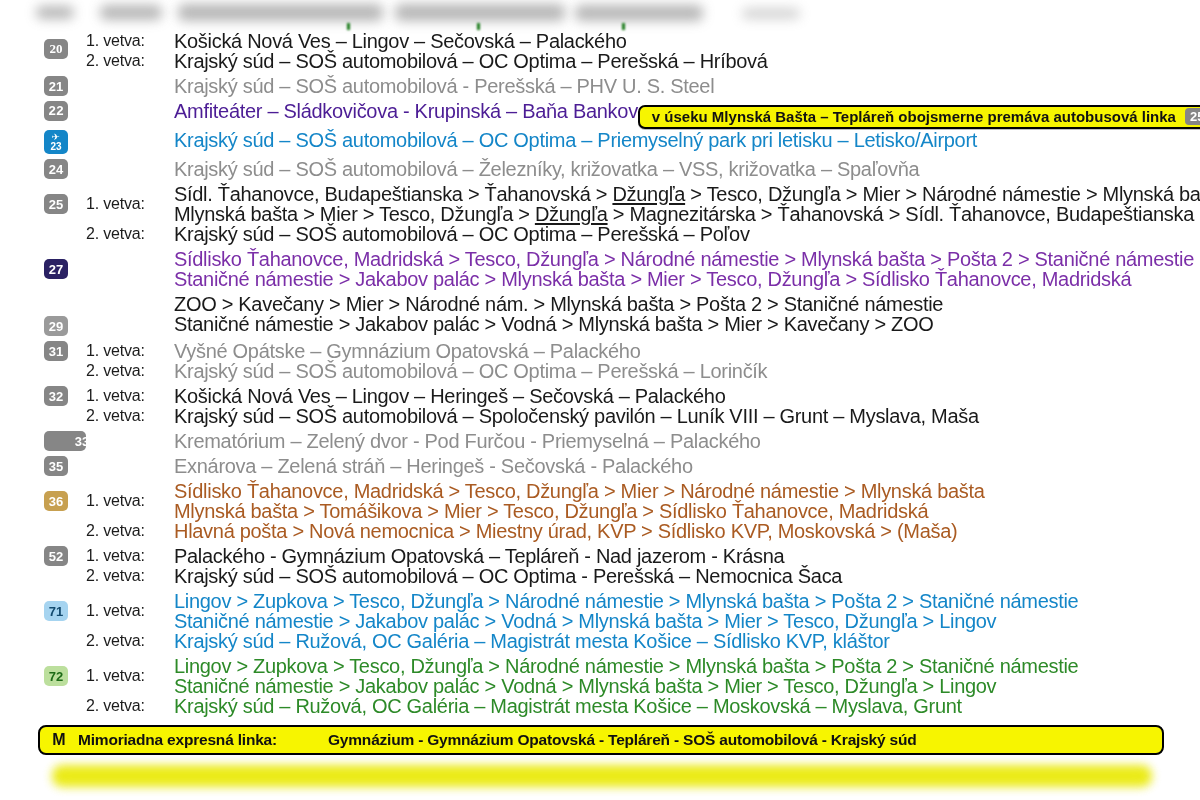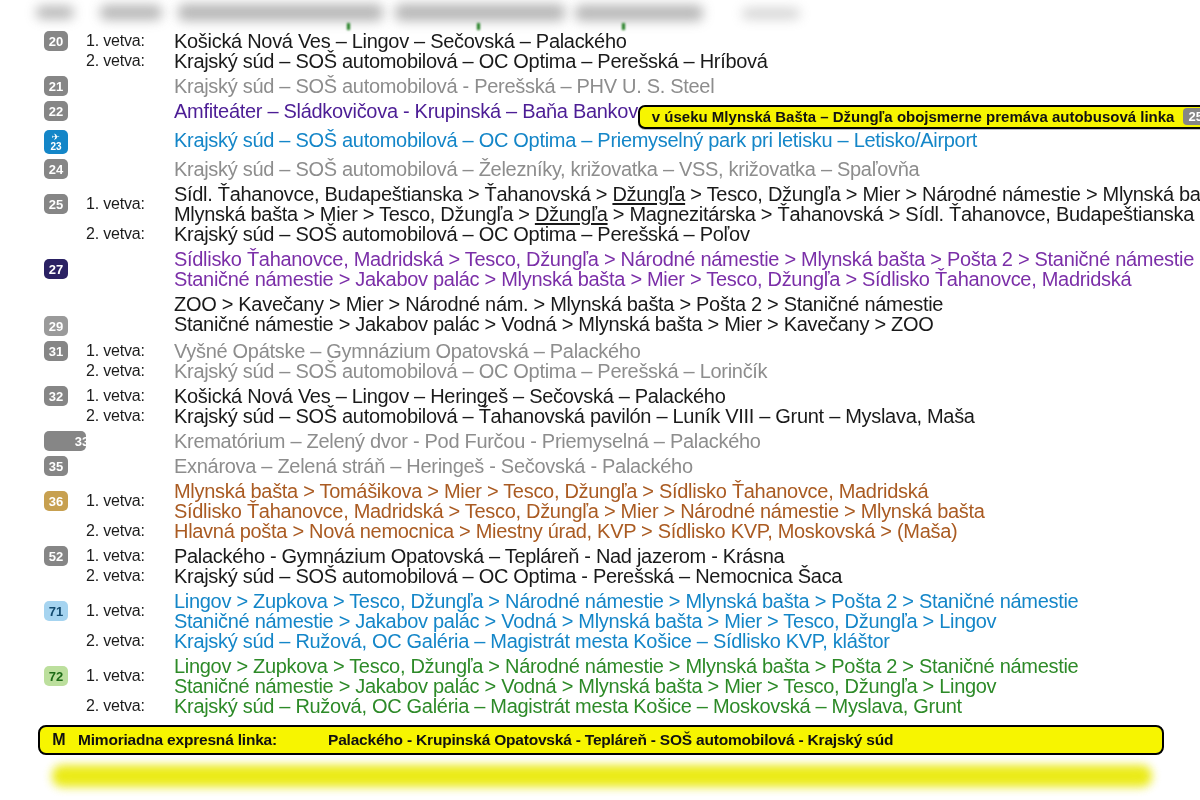--- a/index.html
+++ b/index.html
@@ -65,21 +65,21 @@
     <div class="blob" style="left:575px;top:5px;width:128px;height:16px;"></div>
     <div class="blob" style="left:742px;top:8px;width:58px;height:11px;opacity:.45;"></div>
     <div class="tick" style="left:347px;top:23px;"></div>
     <div class="tick" style="left:477px;top:23px;"></div>
     <div class="tick" style="left:622px;top:23px;"></div>
   </div>
 
   <div class="rows" id="rows">
       <div class="row">
         <div class="badge-col">
-          <span class="badge" style="background: rgb(134, 134, 134); color: rgb(255, 255, 255); margin-top: 0px;">20</span>
+          <span class="badge" style="background: rgb(134, 134, 134); color: rgb(255, 255, 255); margin-top: 8px; font-family: Liberation Serif, serif;">20</span>
         </div>
         <div class="branches">
           <div class="branch">
             <div class="label-col"><span class="vetva">1. vetva:</span></div>
             <div class="lines">
               <div class="line" style="color: rgb(26, 26, 26);">Košická Nová Ves – Lingov – Sečovská – Palackého</div>
             </div>
           </div>
           <div class="branch">
             <div class="label-col"><span class="vetva">2. vetva:</span></div>
@@ -97,32 +97,32 @@
           <div class="branch">
             <div class="label-col"></div>
             <div class="lines">
               <div class="line" style="color: rgb(141, 141, 141);">Krajský súd – SOŠ automobilová - Perešská – PHV U. S. Steel</div>
             </div>
           </div>
         </div>
       </div>
       <div class="row">
         <div class="badge-col">
-          <span class="badge" style="background: rgb(134, 134, 134); color: rgb(255, 255, 255); margin-top: 0px;">22</span>
+          <span class="badge" style="background: rgb(134, 134, 134); color: rgb(255, 255, 255); margin-top: 0px; font-family: Liberation Mono, monospace;">22</span>
         </div>
         <div class="branches">
           <div class="branch">
             <div class="label-col"></div>
             <div class="lines">
               <div class="line" style="color: #4c1d95;">Amfiteáter – Sládkovičova - Krupinská – Baňa Bankov</div>
             </div>
           </div>
         </div>
         <span class="note">
-          <span>v úseku Mlynská Bašta – Džungľa obojsmerne premáva autobusová linka</span>
+          <span>v úseku Mlynská Bašta – Tepláreň obojsmerne premáva autobusová linka</span>
           <span class="note-badge">25</span>
         </span>
       </div>
       <div class="row">
         <div class="badge-col">
           <span class="badge airport" style="background: rgb(20, 134, 200); color: rgb(255, 255, 255); margin-top: 0px;">
             <span class="plane">✈</span>
             <span class="num">23</span>
           </span>
         </div>
@@ -222,21 +222,21 @@
         <div class="branches">
           <div class="branch">
             <div class="label-col"><span class="vetva">1. vetva:</span></div>
             <div class="lines">
               <div class="line" style="color: rgb(26, 26, 26);">Košická Nová Ves – Lingov – Heringeš – Sečovská – Palackého</div>
             </div>
           </div>
           <div class="branch">
             <div class="label-col"><span class="vetva">2. vetva:</span></div>
             <div class="lines">
-              <div class="line" style="color: rgb(26, 26, 26);">Krajský súd – SOŠ automobilová – Ťahanovská pavilón – Luník  VIII – Grunt – Myslava, Maša</div>
+              <div class="line" style="color: rgb(26, 26, 26);">Krajský súd – SOŠ automobilová – Spoločenský pavilón – Luník  VIII – Grunt – Myslava, Maša</div>
             </div>
           </div>
         </div>
       </div>
       <div class="row">
         <div class="badge-col">
           <span class="badge" style="background: rgb(134, 134, 134); color: rgb(255, 255, 255); margin-top: 0px; padding-left: 36px;">33</span>
         </div>
         <div class="branches">
           <div class="branch">
@@ -261,22 +261,22 @@
         </div>
       </div>
       <div class="row">
         <div class="badge-col">
           <span class="badge" style="background: rgb(199, 160, 80); color: rgb(255, 255, 255); margin-top: 10px;">36</span>
         </div>
         <div class="branches">
           <div class="branch">
             <div class="label-col"><span class="vetva">1. vetva:</span></div>
             <div class="lines">
+              <div class="line" style="color: rgb(170, 91, 34);">Sídlisko Ťahanovce, Madridská &gt; Tesco, Džungľa &gt; Mier &gt; Národné námestie &gt; Mlynská bašta</div>
               <div class="line" style="color: rgb(170, 91, 34);">Mlynská bašta &gt; Tomášikova &gt; Mier &gt; Tesco, Džungľa &gt; Sídlisko Ťahanovce, Madridská</div>
-              <div class="line" style="color: rgb(170, 91, 34);">Sídlisko Ťahanovce, Madridská &gt; Tesco, Džungľa &gt; Mier &gt; Národné námestie &gt; Mlynská bašta</div>
             </div>
           </div>
           <div class="branch">
             <div class="label-col"><span class="vetva">2. vetva:</span></div>
             <div class="lines">
               <div class="line" style="color: rgb(170, 91, 34);">Hlavná pošta &gt; Nová nemocnica &gt; Miestny úrad, KVP &gt; Sídlisko KVP, Moskovská &gt; (Maša)</div>
             </div>
           </div>
         </div>
       </div>
@@ -337,18 +337,18 @@
               <div class="line" style="color: rgb(45, 138, 40);">Krajský súd – Ružová, OC Galéria – Magistrát mesta Košice – Moskovská – Myslava, Grunt</div>
             </div>
           </div>
         </div>
       </div>
     </div>
 
   <div class="express">
     <span class="m">M</span>
     <span class="mlabel">Mimoriadna expresná linka:</span>
-    <span class="mroute">Palackého - Krupinská Opatovská - Tepláreň - SOŠ automobilová - Krajský súd</span>
+    <span class="mroute">Gymnázium - Gymnázium Opatovská - Tepláreň - SOŠ automobilová - Krajský súd</span>
   </div>
 
   <div class="blur-bottom"></div>
 
 </div>
 
 </body></html>

